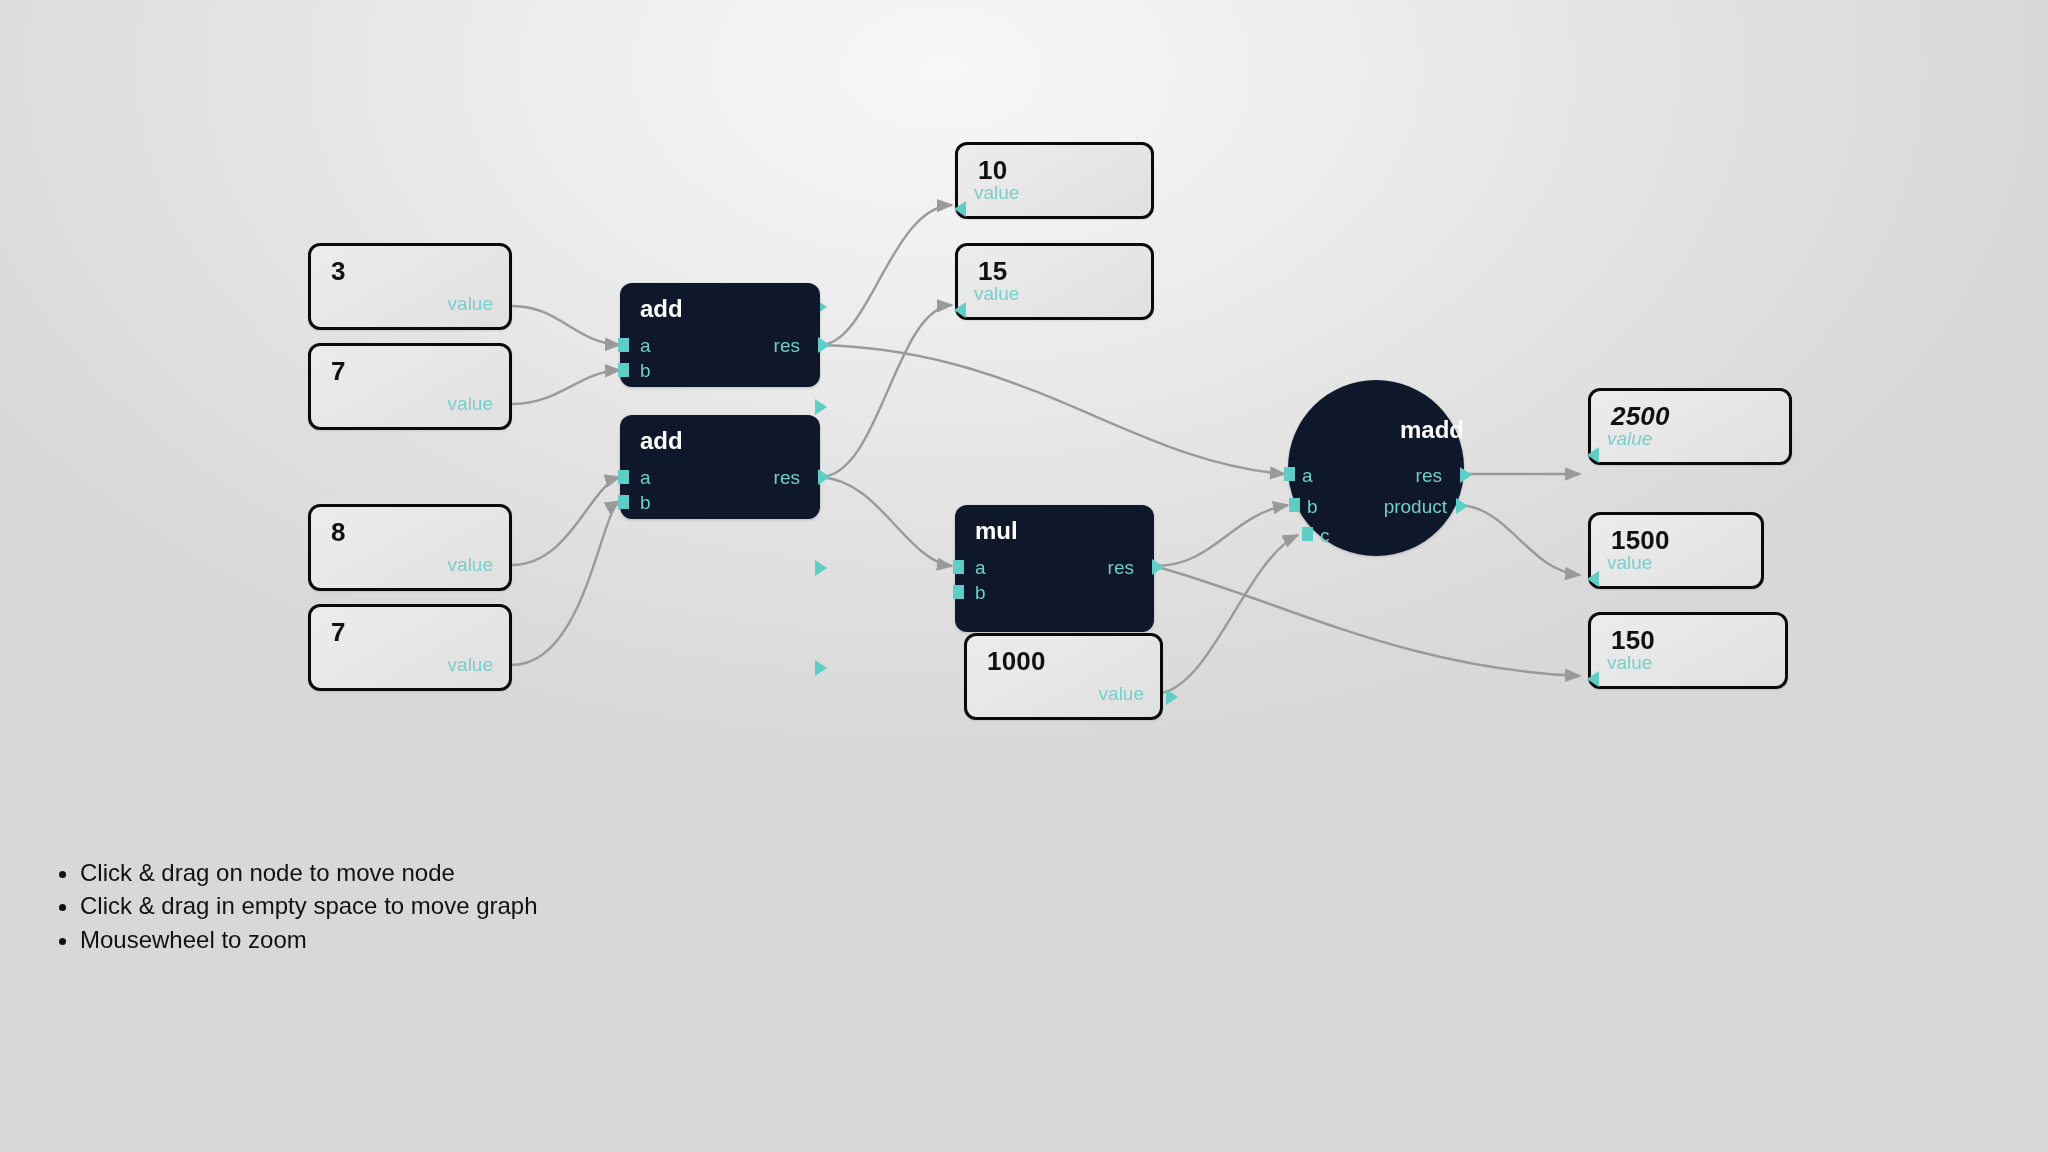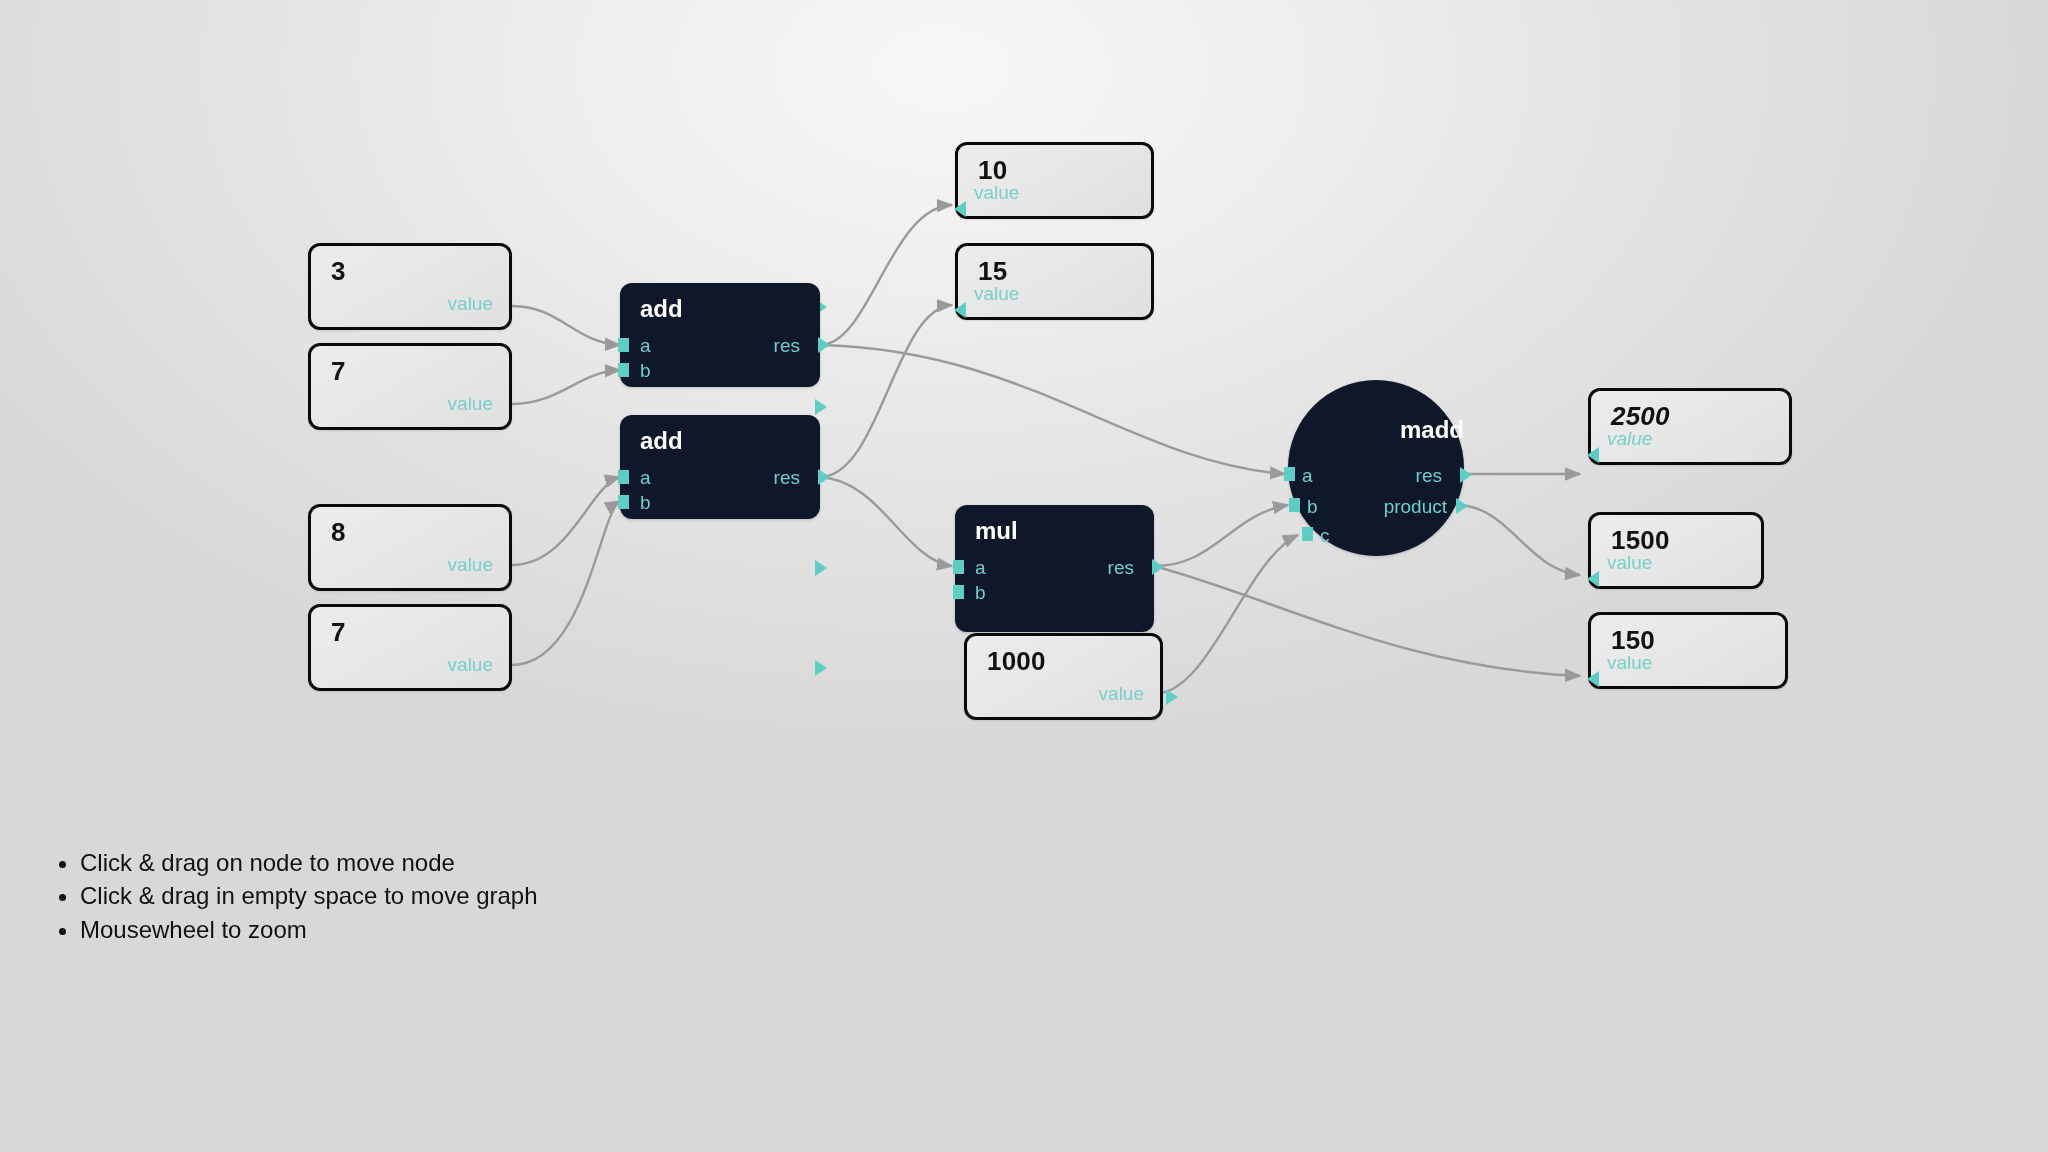--- a/index.html
+++ b/index.html
@@ -63,21 +63,21 @@
 
   
   .port { position: absolute; width: 12px; height: 16px; background: #5ecdc5; }
   .port.in  { clip-path: polygon(100% 0, 100% 100%, 0 50%); }
   .port.out { clip-path: polygon(0 0, 0 100%, 100% 50%); }
   .port.sq  { clip-path: none; width: 11px; height: 14px; }
 
   
   .docs { position: absolute; left: 40px; top: 840px; color: #111; }
   .docs h2 { font-size: 30px; font-weight: bold; margin-bottom: 26px; letter-spacing: .2px; }
-  .docs ul { margin: 8px 0 30px 40px; }
+  .docs ul { margin: 18px 0 30px 40px; }
   .docs li { font-size: 24px; line-height: 1.22; margin-bottom: 4px; }
   .madeline { font-size: 24px; }
   .madeline a { color: #111; font-weight: bold; text-decoration: underline; }
 </style>
 </head>
 <body>
 
 <div id="canvas">
 
   <svg id="edges" viewBox="0 0 2048 1152">

